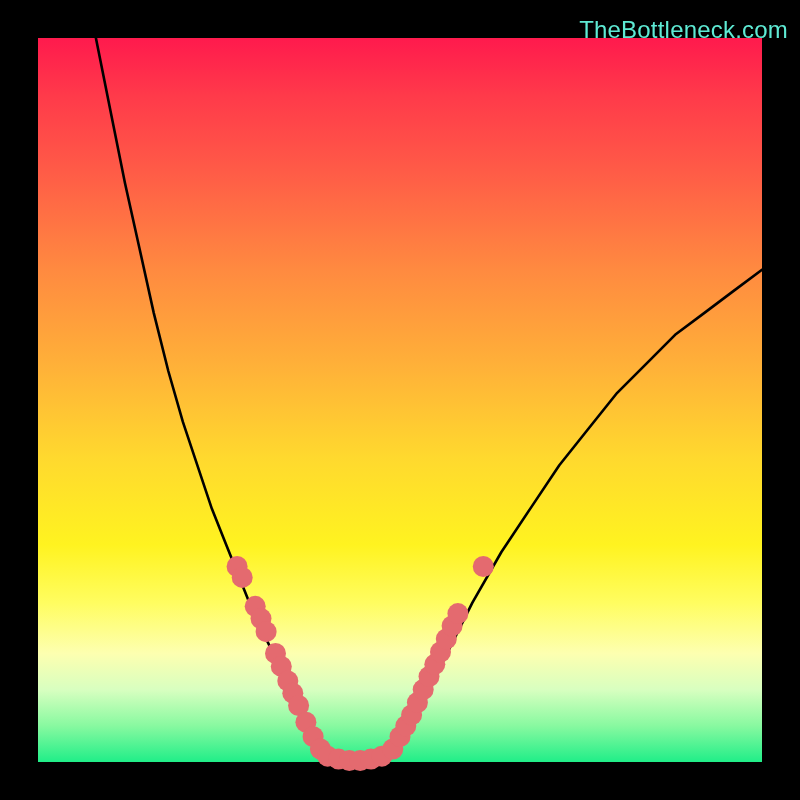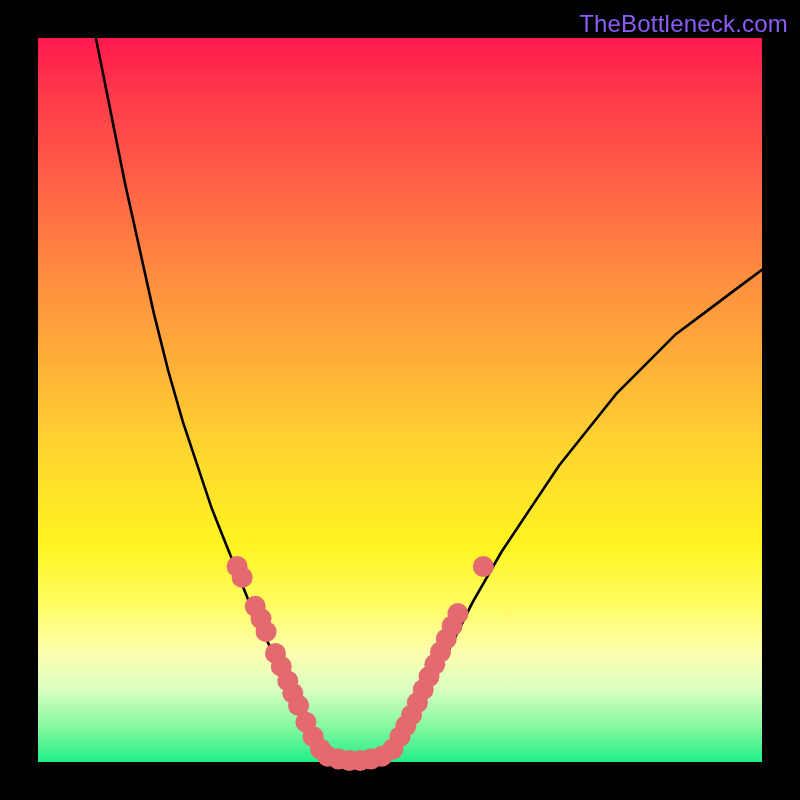--- a/index.html
+++ b/index.html
@@ -43,26 +43,26 @@
   .plot svg {
     position: absolute;
     left: 0;
     top: 0;
     width: 724px;
     height: 724px;
     overflow: visible;
   }
   .watermark {
     position: absolute;
-    top: 10px;
+    top: 16px;
     right: 12px;
     font-family: Arial, Helvetica, sans-serif;
     font-size: 24px;
     font-weight: 500;
-    color: #8b5cf6;
+    color: #5eead4;
     letter-spacing: 0.2px;
   }
 </style>
 </head>
 <body>
 
 <div class="frame">
   <div class="plot">
     <svg viewBox="0 0 724 724">
       <g id="curves">

